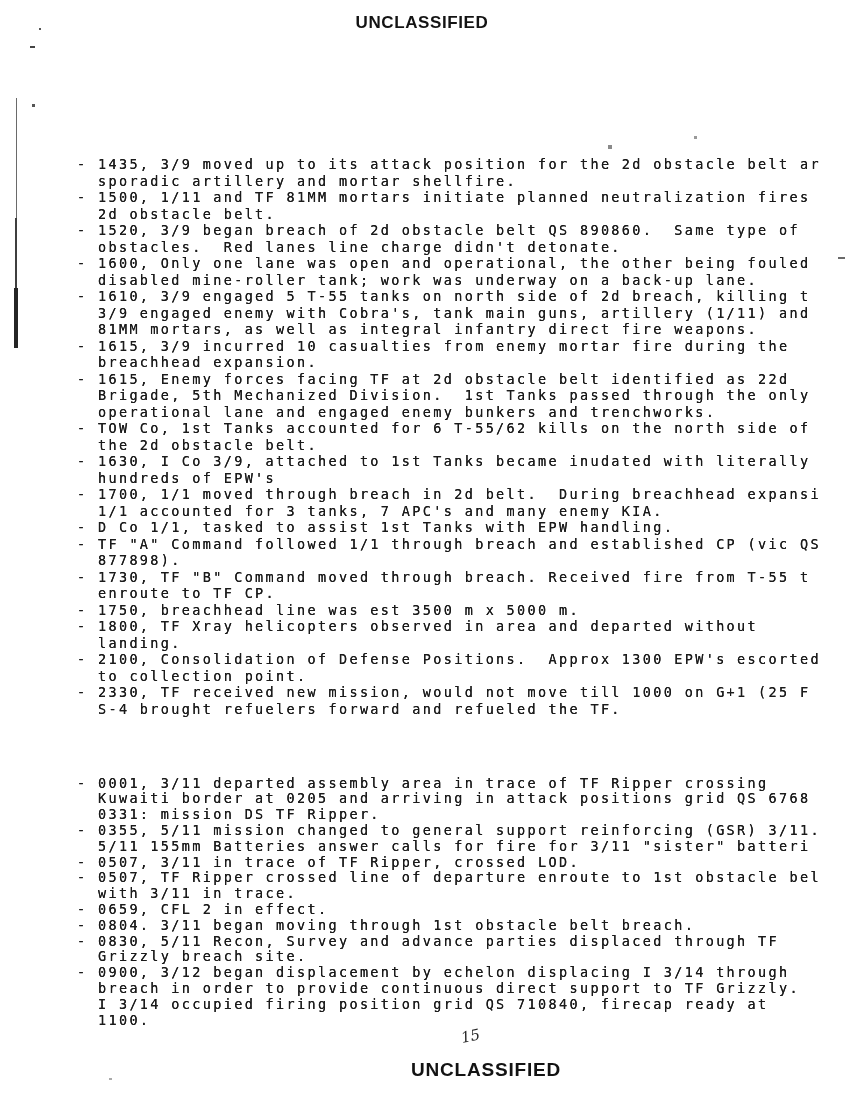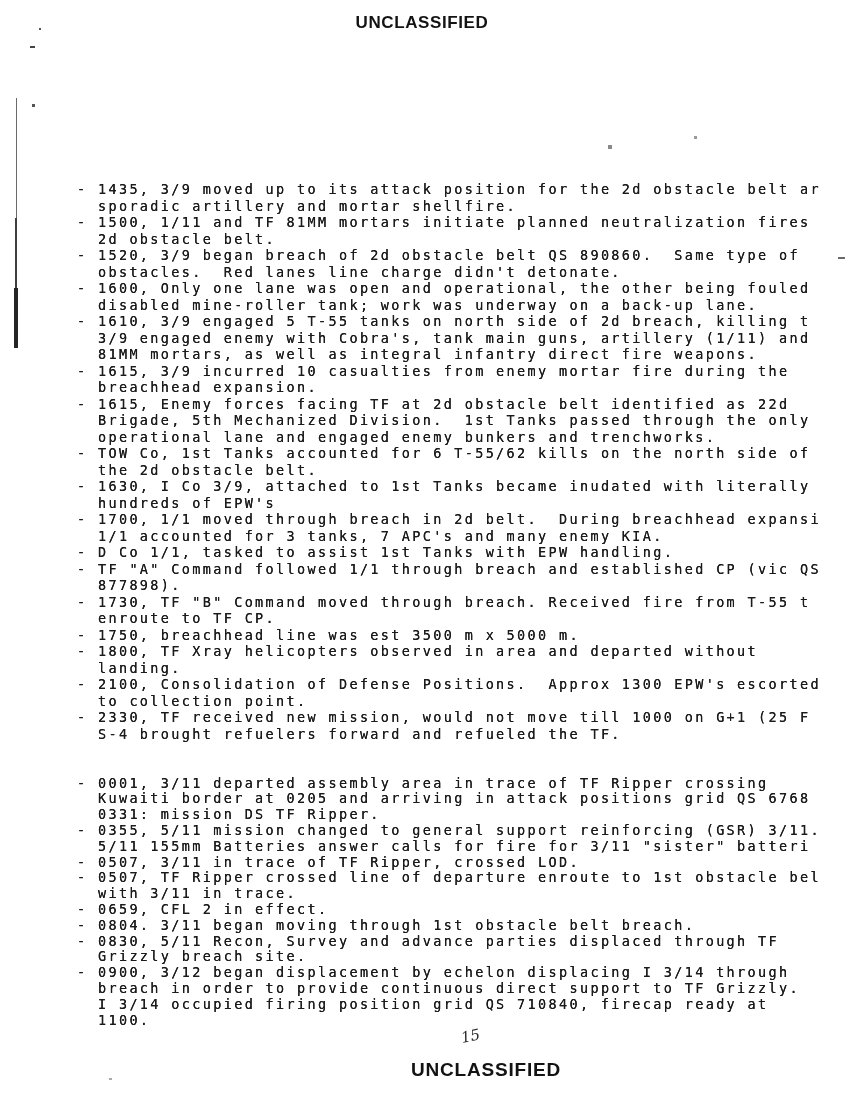--- a/index.html
+++ b/index.html
@@ -39,21 +39,21 @@
     position: absolute;
     left: 77px;
     white-space: pre;
     font-family: "DejaVu Sans Mono", monospace;
     font-size: 13.5px;
     letter-spacing: 2.35px;
     color: #1b1b1b;
     text-shadow: 0 0 0.4px #1b1b1b;
   }
   #log-section-1 {
-    top: 181px;
+    top: 156px;
     line-height: 16.5px;
   }
   #log-section-2 {
     top: 744px;
     line-height: 15.8px;
   }
   .section-heading {
     text-decoration: underline;
   }
   #page-number {

